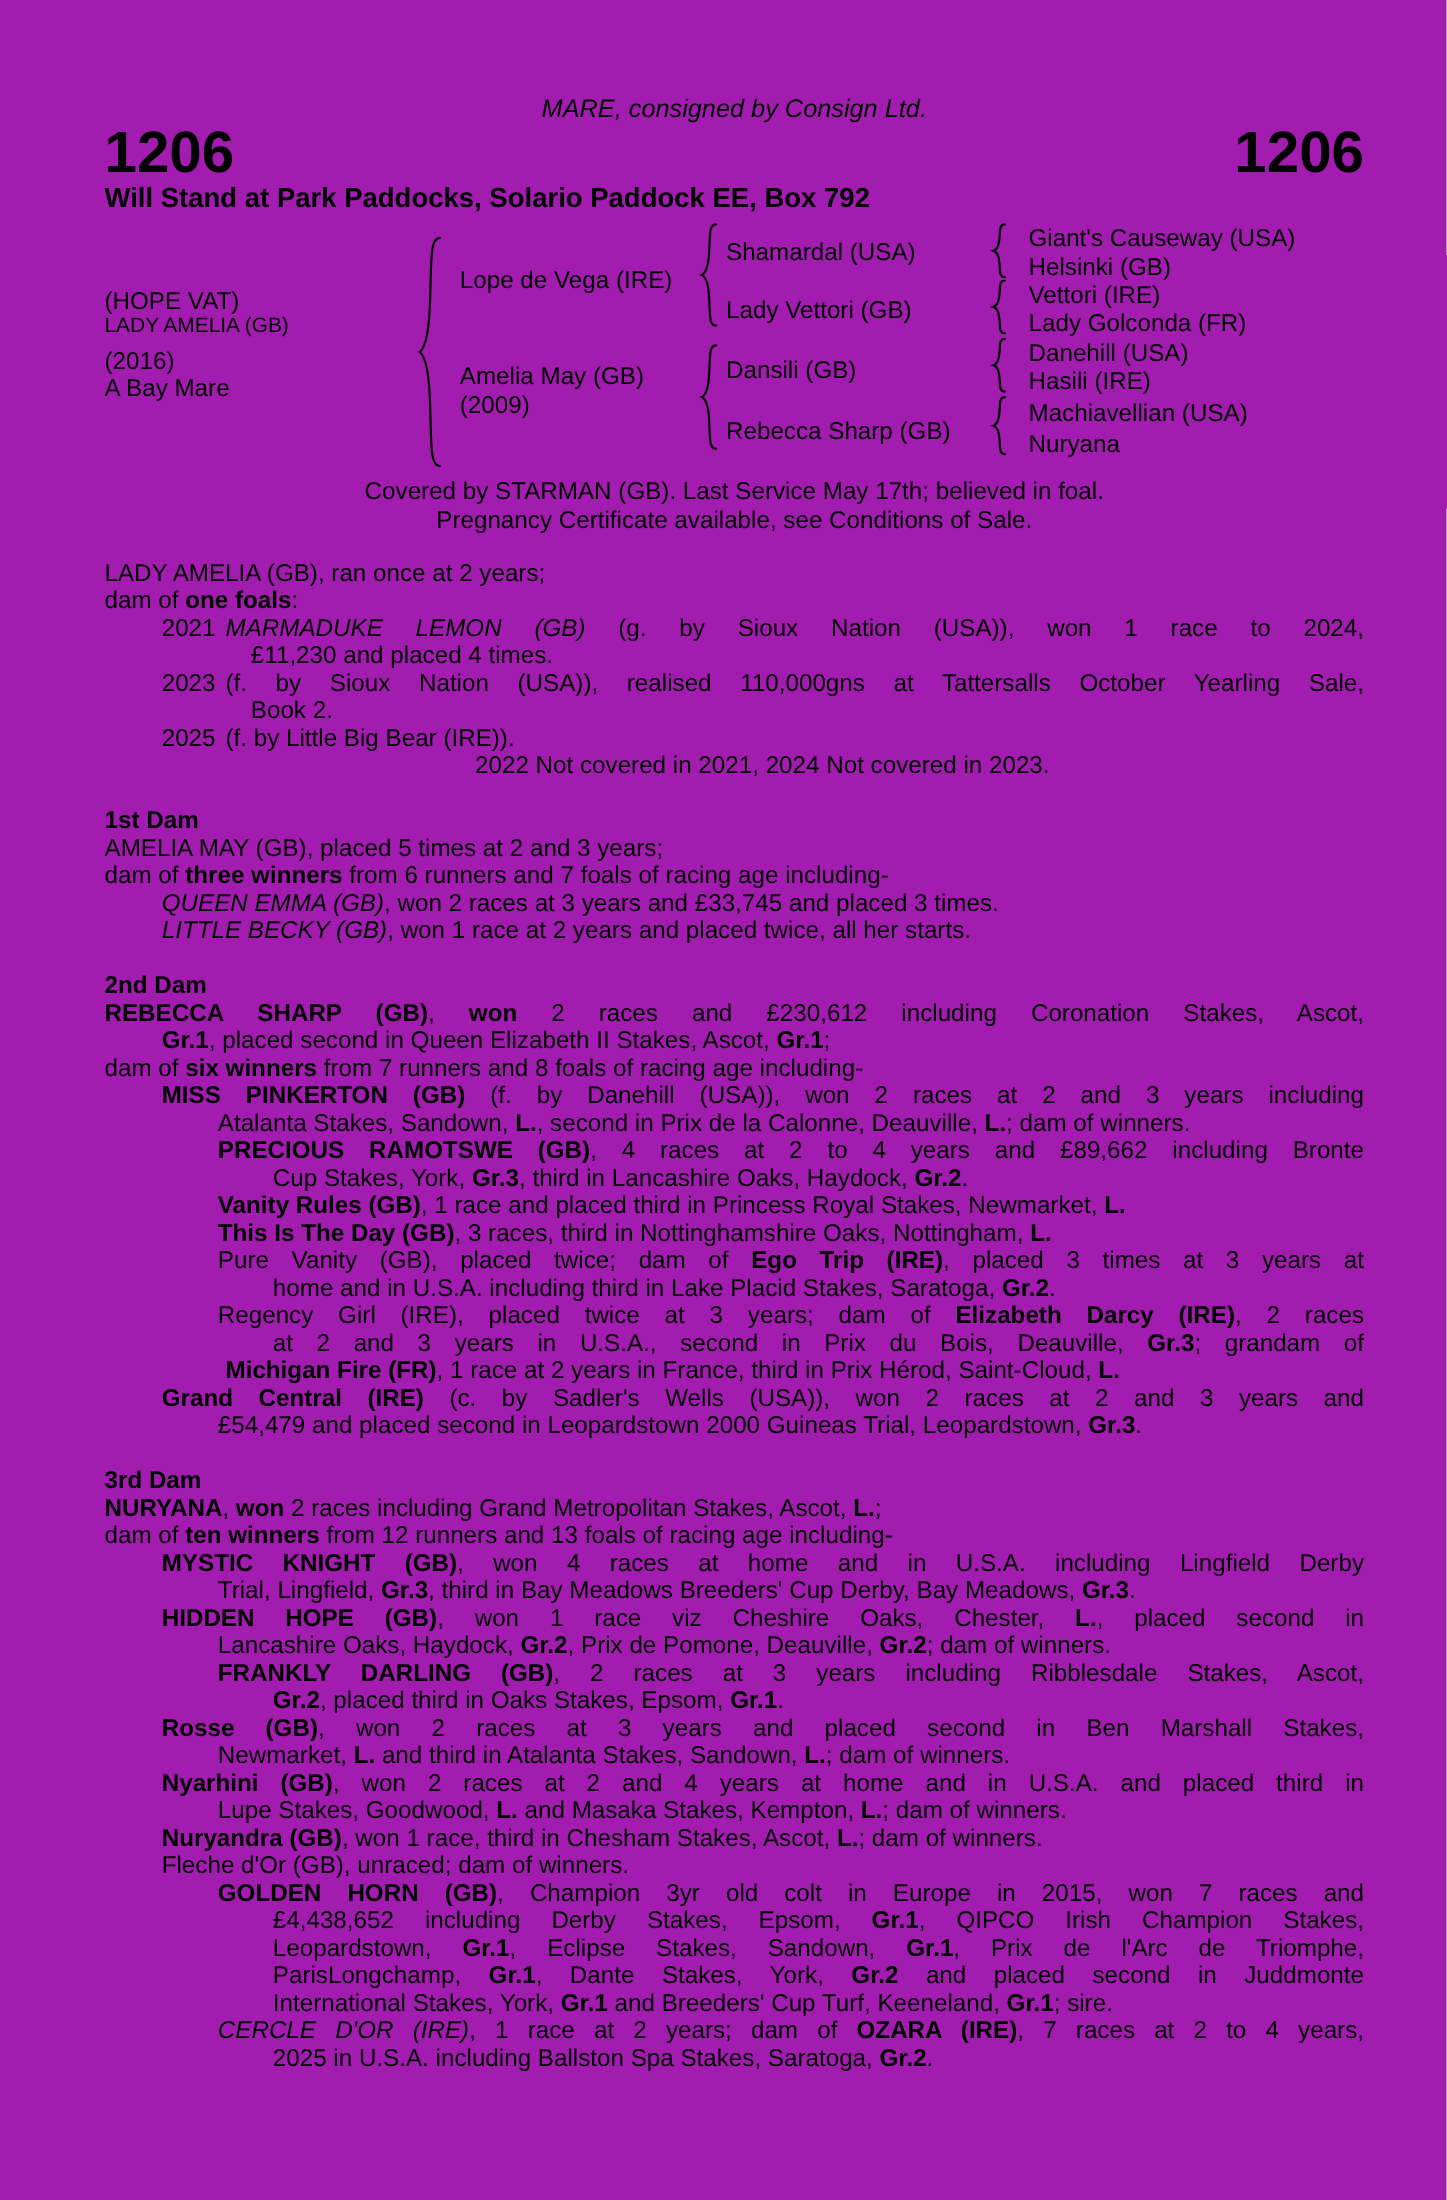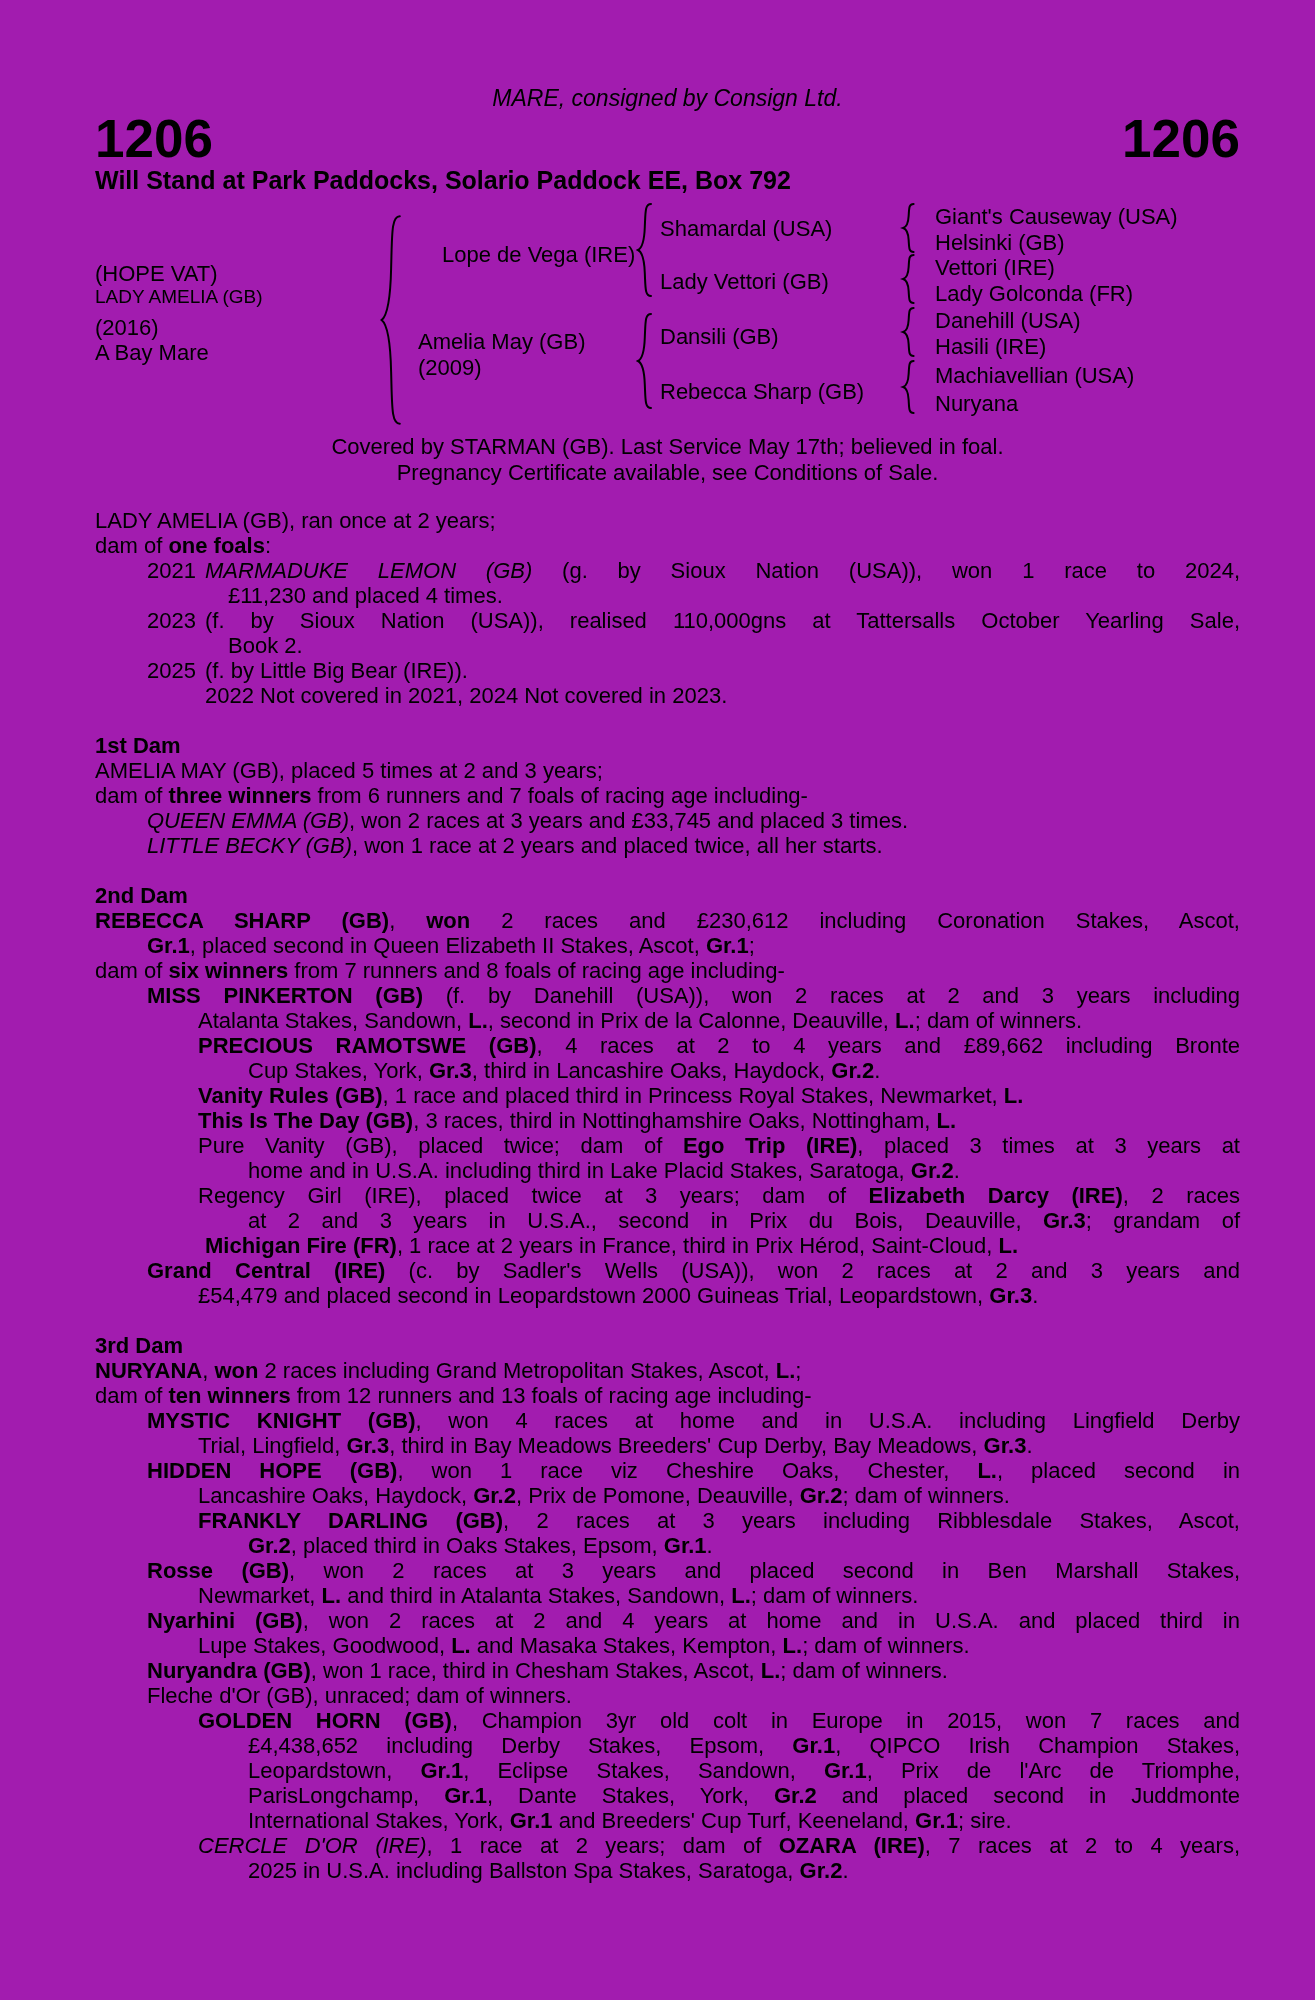--- a/index.html
+++ b/index.html
@@ -35,21 +35,21 @@
   .ln .i{font-style:italic;}
   .ln.just{text-align:justify;text-align-last:justify;}
   .ln.l0{margin-left:0;}
   .ln.l0c{margin-left:52px;}
   .ln.l1{margin-left:52px;}
   .ln.l1c{margin-left:103px;}
   .ln.l2{margin-left:103px;}
   .ln.l2c{margin-left:153px;}
   .ln.l3{margin-left:110px;}
   .ln.yr{margin-left:52px;}
-  .ln.pn{margin-left:110px;}
+  .ln.pn{margin-left:51px;text-align:center;}
   .ln.pc{margin-left:133px;}
   .yrcol{display:inline-block;width:58px;}
 </style>
 </head>
 <body>
 
 <div id="page">
 
   <div class="abs" id="consign-line">MARE, consigned by Consign Ltd.</div>
   <div class="abs lot" id="lot-left">1206</div>
@@ -60,21 +60,21 @@
   <div class="ped mare-name" style="top:285px;left:95px;">LADY AMELIA (GB)</div>
   <div class="ped" style="top:316px;left:95px;">(2016)</div>
   <div class="ped" style="top:341px;left:95px;">A Bay Mare</div>
 
   <div class="brace" style="top:212px;left:376px;width:28px;height:216px;">
       <svg viewBox="0 0 20 100" preserveAspectRatio="none">
         <path d="M17 2 C11 2 11.5 10 10.8 26 C10.3 41 8 48 4 50 C8 52 10.3 59 10.8 74 C11.5 90 11 98 17 98" fill="none" stroke="#000" stroke-width="2" stroke-linecap="round" vector-effect="non-scaling-stroke"></path>
       </svg>
     </div>
 
-  <div class="ped" style="top:243px;left:442px;">Lope de Vega (IRE)</div>
+  <div class="ped" style="top:243px;left:418px;">Lope de Vega (IRE)</div>
   <div class="ped" style="top:330px;left:418px;">Amelia May (GB)</div>
   <div class="ped" style="top:356px;left:418px;">(2009)</div>
 
   <div class="brace" style="top:202px;left:634px;width:20px;height:96px;">
       <svg viewBox="0 0 20 100" preserveAspectRatio="none">
         <path d="M17 2 C11 2 11.5 10 10.8 26 C10.3 41 8 48 4 50 C8 52 10.3 59 10.8 74 C11.5 90 11 98 17 98" fill="none" stroke="#000" stroke-width="2" stroke-linecap="round" vector-effect="non-scaling-stroke"></path>
       </svg>
     </div>
   <div class="brace" style="top:312px;left:634px;width:20px;height:98px;">
       <svg viewBox="0 0 20 100" preserveAspectRatio="none">

